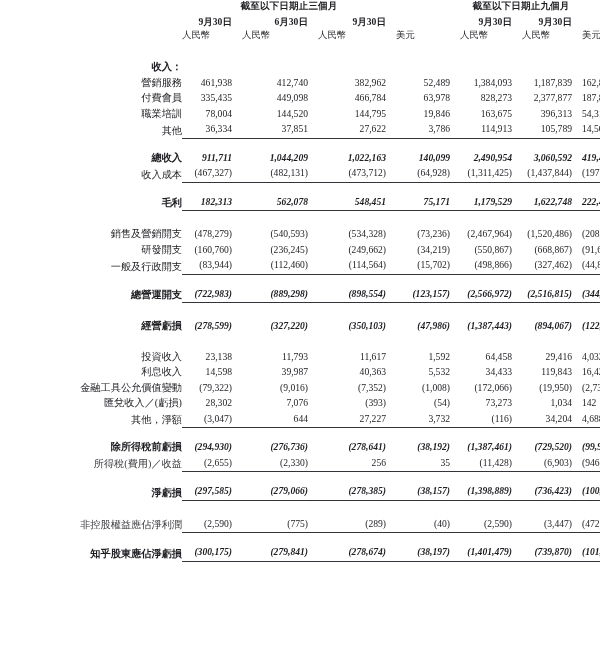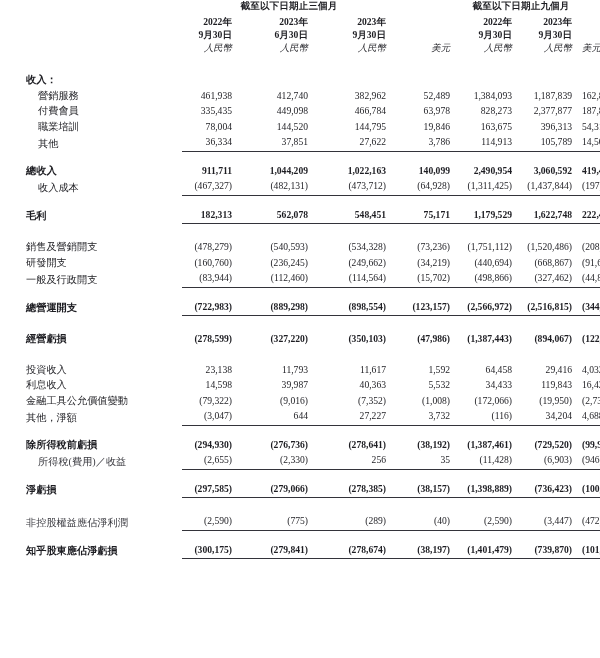--- a/index.html
+++ b/index.html
@@ -60,51 +60,50 @@
   .hdr-year, .hdr-date {
     font-size: 9.6px;
     font-weight: bold;
     text-align: right;
     padding-right: 10px;
     white-space: nowrap;
     line-height: 13px;
   }
   .hdr-cur {
     font-size: 9.4px;
-    font-style: italic;
-    text-align: right;
+    text-align: left;
     padding-right: 10px;
     white-space: nowrap;
     line-height: 15px;
     color: #2b2b30;
   }
   tr.hdr-spacer td { height: 16px; }
 
   
   .lbl {
-    text-align: left;
+    text-align: right;
     font-size: 10.2px;
     white-space: nowrap;
     line-height: 15.5px;
     padding-left: 26px;
     margin-top: 38px;
   }
   .lbl.indent   { padding-left: 38px; }
   .lbl.bold     { font-weight: bold; }
   .lbl.gray     { color: #3a3a40; }
 
   .num {
     text-align: right;
     font-size: 9.6px;
     white-space: nowrap;
     line-height: 15.5px;
     padding-right: 10px;
     font-variant-numeric: tabular-nums;
   }
-  .num.bold { font-weight: bold; }
+  .num.bold { font-weight: bold; font-style: italic; }
 
   
   .rule-under .num {
     border-bottom: 1px solid #33333a;
     padding-bottom: 1px;
   }
   tr.gap-md td { height: 11px; }
   tr.gap-lg td { height: 15px; }
 </style>
 </head>
@@ -126,30 +125,20 @@
     <thead>
       <tr>
         <td></td>
         <td colspan="3" class="hdr-group">截至以下日期止三個月</td>
         <td></td>
         <td colspan="2" class="hdr-group">截至以下日期止九個月</td>
         <td></td>
       </tr>
       <tr>
         <td></td>
-        <td class="hdr-year">2022年</td>
-        <td class="hdr-year">2023年</td>
-        <td class="hdr-year">2023年</td>
-        <td class="hdr-year"></td>
-        <td class="hdr-year">2022年</td>
-        <td class="hdr-year">2023年</td>
-        <td class="hdr-year"></td>
-      </tr>
-      <tr>
-        <td></td>
         <td class="hdr-date">9月30日</td>
         <td class="hdr-date">6月30日</td>
         <td class="hdr-date">9月30日</td>
         <td class="hdr-date"></td>
         <td class="hdr-date">9月30日</td>
         <td class="hdr-date">9月30日</td>
         <td class="hdr-date"></td>
       </tr>
       <tr>
         <td></td>
@@ -267,32 +256,32 @@
       <tr class="gap-lg">
           <td colspan="8"></td>
         </tr>
 
       <tr>
         <td class="lbl">銷售及營銷開支</td>
         <td class="num">(478,279)</td>
         <td class="num">(540,593)</td>
         <td class="num">(534,328)</td>
         <td class="num">(73,236)</td>
-        <td class="num">(1,751,112)</td>
+        <td class="num">(2,467,964)</td>
         <td class="num">(1,520,486)</td>
         <td class="num">(208,400)</td>
       </tr>
 
       <tr>
         <td class="lbl">研發開支</td>
         <td class="num">(160,760)</td>
         <td class="num">(236,245)</td>
         <td class="num">(249,662)</td>
         <td class="num">(34,219)</td>
-        <td class="num">(440,694)</td>
+        <td class="num">(550,867)</td>
         <td class="num">(668,867)</td>
         <td class="num">(91,676)</td>
       </tr>
 
       <tr class="rule-under">
         <td class="lbl">一般及行政開支</td>
         <td class="num">(83,944)</td>
         <td class="num">(112,460)</td>
         <td class="num">(114,564)</td>
         <td class="num">(15,702)</td>
@@ -362,20 +351,30 @@
         <td class="lbl">金融工具公允價值變動</td>
         <td class="num">(79,322)</td>
         <td class="num">(9,016)</td>
         <td class="num">(7,352)</td>
         <td class="num">(1,008)</td>
         <td class="num">(172,066)</td>
         <td class="num">(19,950)</td>
         <td class="num">(2,734)</td>
       </tr>
 
+      <tr>
+        <td class="lbl">匯兌收入／(虧損)</td>
+        <td class="num">28,302</td>
+        <td class="num">7,076</td>
+        <td class="num">(393)</td>
+        <td class="num">(54)</td>
+        <td class="num">73,273</td>
+        <td class="num">1,034</td>
+        <td class="num">142</td>
+      </tr>
 
       <tr class="rule-under">
         <td class="lbl">其他，淨額</td>
         <td class="num">(3,047)</td>
         <td class="num">644</td>
         <td class="num">27,227</td>
         <td class="num">3,732</td>
         <td class="num">(116)</td>
         <td class="num">34,204</td>
         <td class="num">4,688</td>

